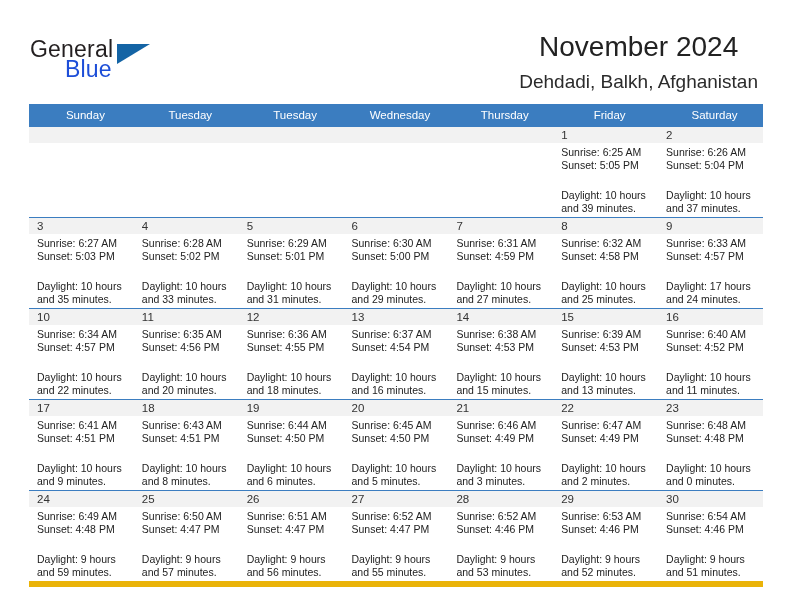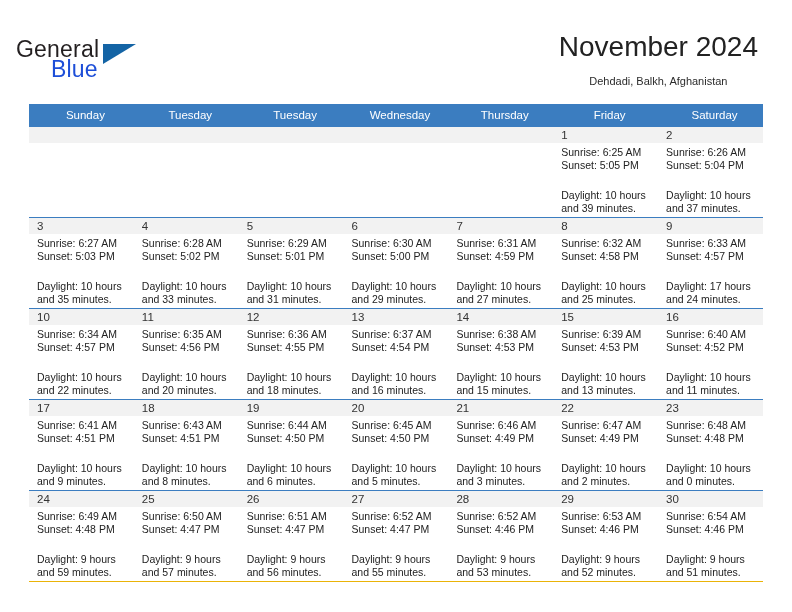--- a/index.html
+++ b/index.html
@@ -25,21 +25,21 @@
   
   .top-bar {
     position: absolute;
     left: 0;
     top: 0;
     width: 792px;
     height: 100px;
   }
   .brand {
     position: absolute;
-    left: 16px;
+    left: 30px;
     top: 36px;
     width: 230px;
     height: 52px;
   }
   .brand-general {
     position: absolute;
     left: 0;
     top: 0;
     font-size: 23px;
     letter-spacing: 0.2px;
@@ -73,21 +73,21 @@
   }
   .cal-title {
     font-size: 28px;
     font-weight: normal;
     color: #222222;
     line-height: 34px;
     white-space: nowrap;
   }
   .cal-subtitle {
     margin-top: 9px;
-    font-size: 11px;
+    font-size: 19px;
     color: #2b2b2b;
     line-height: 17px;
     white-space: nowrap;
   }
 
   
   .calendar {
     position: absolute;
     left: 29px;
     top: 104px;
@@ -109,21 +109,21 @@
   .calendar td {
     vertical-align: top;
     padding: 0;
     width: 104.85px;
     height: 90px;
     border: none;
     border-bottom: 1px solid #3b7dc0;
     background: #ffffff;
   }
   .calendar tr.week:last-child td {
-    border-bottom: 1px solid #eab308;
+    border-bottom: 6px solid #eab308;
   }
   .cell-inner {
     position: relative;
     height: 90px;
     box-sizing: border-box;
   }
   .daynum-band {
     background: #f2f2f2;
     height: 16px;
     line-height: 16px;

